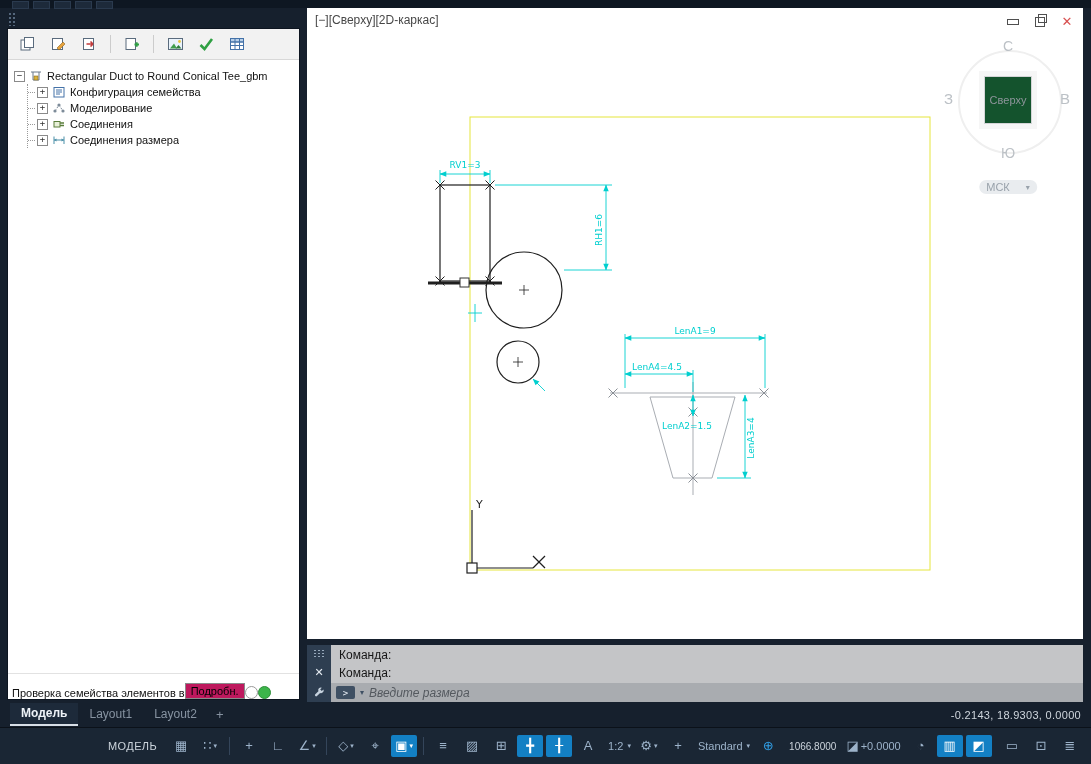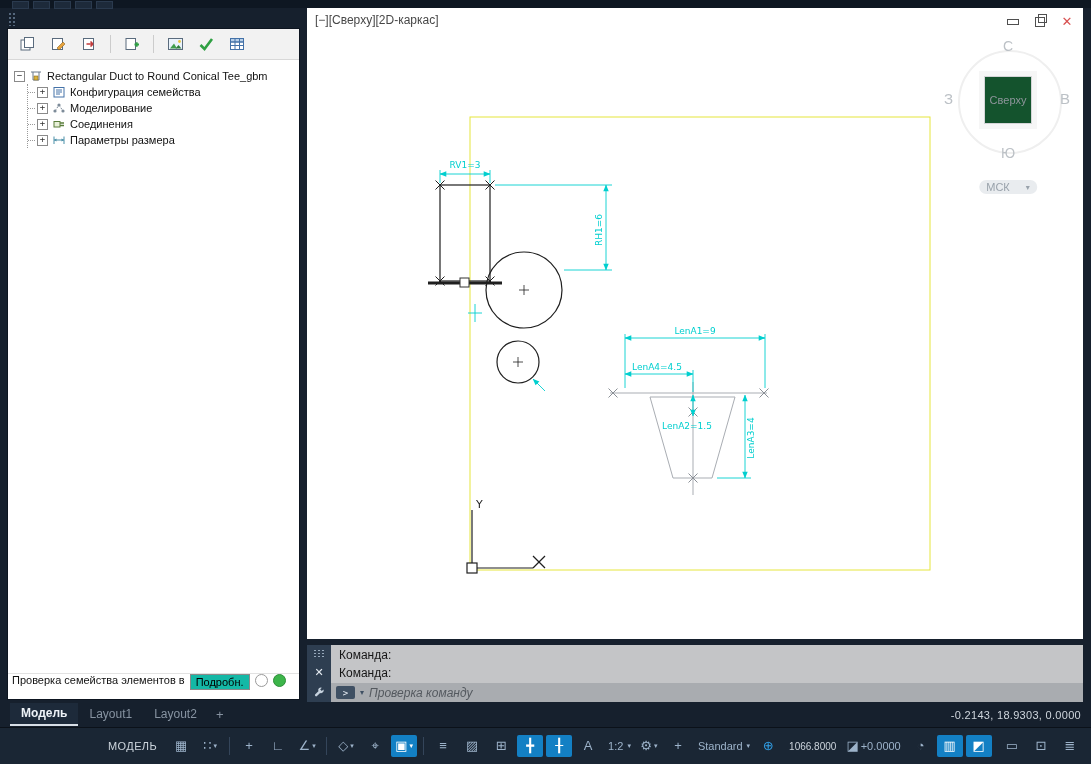--- a/index.html
+++ b/index.html
@@ -23,24 +23,24 @@
   .tb-sep{width:1px;height:18px;background:#cccccc;margin:0 3px}
   .lp-tree{flex:1;padding:8px 6px;font-size:11px;color:#111;overflow:hidden}
   .tree-row{display:flex;align-items:center;gap:4px;height:16px;white-space:nowrap}
   .expander{width:9px;height:9px;border:1px solid #8a8a8a;background:#fff;font-size:9px;
     line-height:7px;text-align:center;color:#333;flex:none;font-family:"DejaVu Sans Mono",monospace}
   .node-icon{flex:none;display:flex;align-items:center}
   .node-label{overflow:hidden;text-overflow:ellipsis}
   .tree-children{margin-left:13px;border-left:1px dotted #9a9a9a}
   .tree-children .tree-row{position:relative;padding-left:9px}
   .tree-children .tree-row::before{content:"";position:absolute;left:0;top:8px;width:7px;border-top:1px dotted #9a9a9a}
-  .lp-footer{height:25px;border-top:1px solid #e2e2e2;display:flex;align-items:flex-start;gap:5px;
+  .lp-footer{height:25px;border-top:1px solid #e2e2e2;display:flex;align-items:flex-end;
     padding:0 4px;font-size:11px;color:#111;flex:none}
   .lp-footer .ftext{white-space:nowrap;overflow:hidden}
-  .details-btn{border:1px solid #8a8a8a;background:#14b8a6;font-size:11px;padding:1px 5px;white-space:nowrap}
+  .details-btn{border:1px solid #8a8a8a;background:#be185d;font-size:11px;padding:1px 5px;white-space:nowrap}
   .dot{width:11px;height:11px;border-radius:50%;flex:none}
   .dot.hollow{border:1px solid #9a9a9a;background:#fff}
   .dot.green{background:#3cb54a;border:1px solid #2e8f3a}
 
   
   .viewport{position:absolute;left:307px;top:8px;width:776px;height:631px;background:#ffffff}
   .vp-header{position:absolute;left:8px;top:5px;font-size:12px;color:#474747;z-index:3}
   .vp-winbtns{position:absolute;right:8px;top:7px;display:flex;gap:11px;align-items:center;z-index:3}
   .wb{width:16px;height:14px;display:flex;align-items:center;justify-content:center;position:relative}
   .wb-min{width:10px;height:4px;border:1px solid #4f4f4f;background:#fff}
@@ -213,21 +213,21 @@
         </div>
         <div class="tree-row">
           <span class="expander">+</span>
           <span class="node-icon">
             <svg width="14" height="12">
                 <path d="M2 2.5 v7.5 M12 2.5 v7.5 M2 6 h10" stroke="#4a8fa8" fill="none"></path>
                 <path d="M2 6 l2.5 -1.5 v3 z" fill="#4a8fa8"></path>
                 <path d="M12 6 l-2.5 -1.5 v3 z" fill="#4a8fa8"></path>
               </svg>
           </span>
-          <span class="node-label">Параметры размера</span>
+          <span class="node-label">Соединения размера</span>
         </div>
       </div>
     </div>
 
     <div class="lp-footer">
       <span class="ftext">Проверка семейства элементов в</span>
       <button class="details-btn">Подробн.</button>
       <span class="dot hollow"></span>
       <span class="dot green"></span>
     </div>
@@ -357,21 +357,21 @@
         </svg>
     </div>
     <div class="cmd-body">
       <div class="cmd-history">
         <div>Команда:</div>
         <div>Команда:</div>
       </div>
       <div class="cmd-input">
         <span class="chip">&gt;</span>
         <span class="chip-caret">▾</span>
-        <span class="prompt">Проверка команду</span>
+        <span class="prompt">Введите размера</span>
       </div>
     </div>
   </section>
 
   <div class="tabs-row">
     <span class="tab active">Модель</span>
     <span class="tab">Layout1</span>
     <span class="tab">Layout2</span>
     <span class="tab-add">+</span>
     <span class="coords">-0.2143, 18.9303, 0.0000</span>

